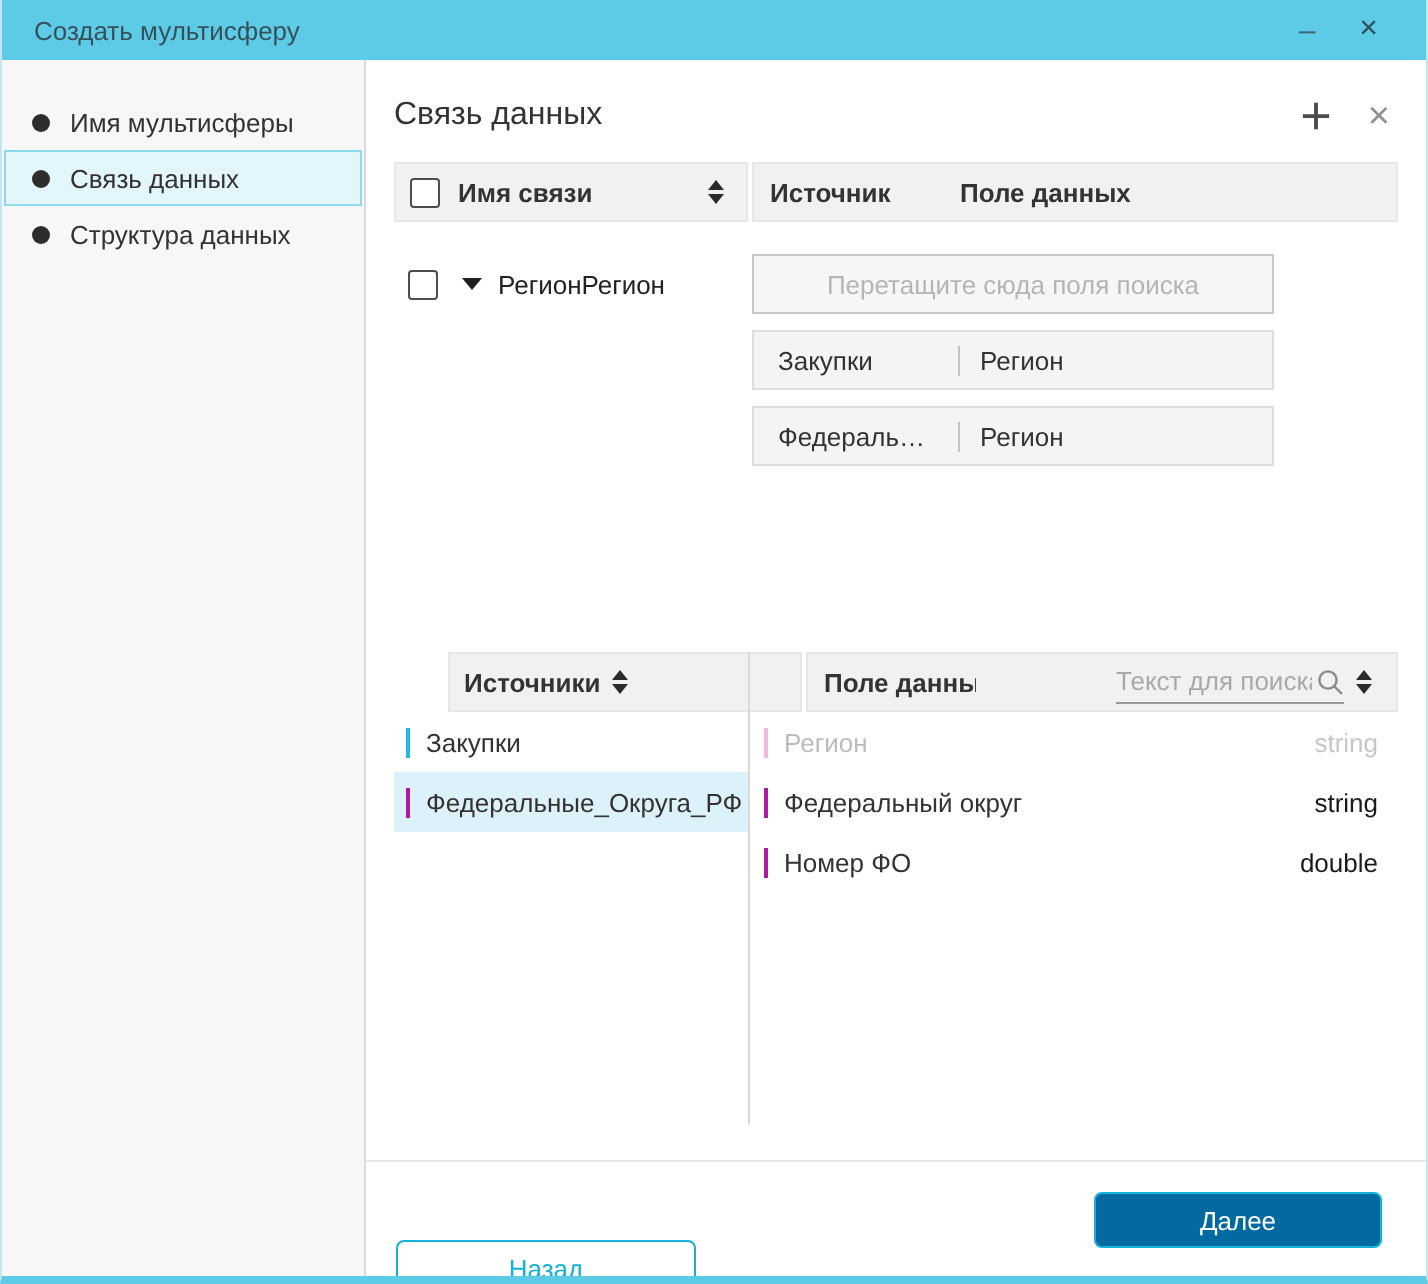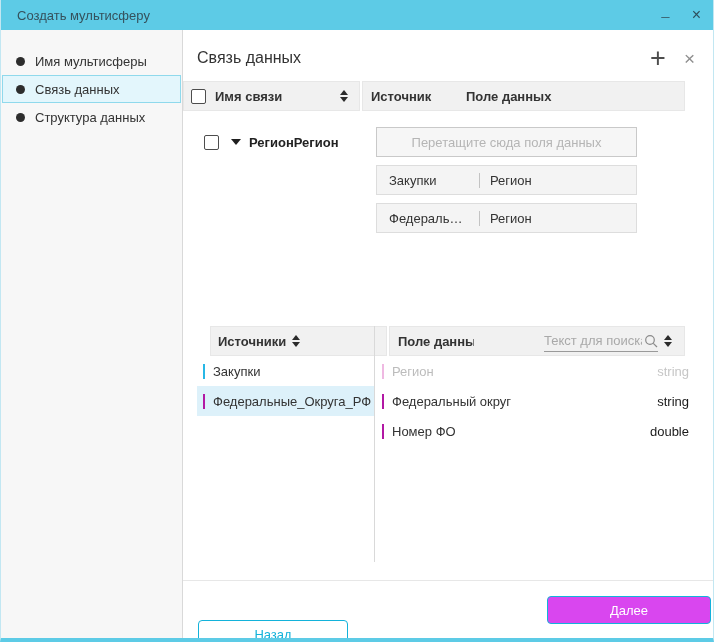--- a/index.html
+++ b/index.html
@@ -5,21 +5,21 @@
   * { margin:0; padding:0; box-sizing:border-box; }
   html,body { width:714px; height:642px; }
   body { font-family:"Liberation Sans", sans-serif; background:#fff; }
 
   .window { position:relative; width:714px; height:642px; overflow:hidden;
             border-left:1px solid #c2e7f2; border-right:1px solid #c2e7f2;
             border-bottom:4px solid #5dcbe6; background:#fff; }
 
   
   .titlebar { height:30px; background:#5dcbe6; display:flex; align-items:center;
-              padding:0 12px 0 16px; }
+              padding:0 24px 0 16px; }
   .titlebar .title { font-size:13px; color:#35515c; }
   .tb-controls { margin-left:auto; display:flex; align-items:center; gap:22px; }
   .tb-min { color:#3c6a79; font-size:15px; line-height:1; cursor:default; }
   .tb-close { color:#2e4f5c; font-size:16px; line-height:1; cursor:default; }
 
   
   .body { display:flex; height:608px; }
   .sidebar { width:182px; background:#f7f7f7; border-right:1px solid #d9d9d9;
              padding-top:17px; flex:none; }
   .side-item { height:28px; display:flex; align-items:center; gap:10px;
@@ -32,21 +32,21 @@
 
   
   .panel-title-row { position:absolute; left:14px; right:14px; top:12px; height:32px;
                      display:flex; align-items:center; }
   .panel-title { font-size:16px; color:#333; }
   .add-icon { margin-left:auto; margin-right:18px; font-size:27px; font-weight:300;
               color:#4d4d4d; line-height:26px; }
   .panel-close { font-size:19px; color:#8f8f8f; line-height:1; margin-right:4px; }
 
   
-  .hrow { position:absolute; left:0; width:502px; height:30px; display:flex; gap:2px; }
+  .hrow { position:absolute; left:14px; width:502px; height:30px; display:flex; gap:2px; }
   .hcell { background:#f1f1f1; border:1px solid #e7e7e7; display:flex;
            align-items:center; height:100%; font-size:13px; color:#333; }
   .hcell .hlabel { font-weight:bold; }
   .c1 { width:177px; padding:0 6px 0 7px; flex:none; }
   .c2 { flex:1; padding-left:8px; }
 
   .checkbox { width:15px; height:15px; border:1px solid #4d4d4d; border-radius:2px;
               background:#fff; flex:none; }
 
   .sort-icon { display:flex; flex-direction:column; align-items:center; gap:2px;
@@ -60,21 +60,21 @@
   .links-header { top:51px; }
   .links-header .checkbox { margin-right:9px; }
   .hdr-src { font-weight:bold; width:95px; flex:none; }
 
   .link-row { position:absolute; left:14px; top:97px; width:502px; display:flex; }
   .link-left { width:179px; height:30px; display:flex; align-items:center;
                padding-left:7px; flex:none; }
   .expander { width:0; height:0; border-left:5px solid transparent;
               border-right:5px solid transparent; border-top:6px solid #1f1f1f;
               margin-left:12px; flex:none; }
-  .link-name { font-size:13px; font-weight:bold; color:#222; margin-left:8px; }
+  .link-name { font-size:13px; font-weight:normal; color:#222; margin-left:8px; }
 
   .link-boxes { display:flex; flex-direction:column; gap:8px; }
   .dropzone { width:261px; height:30px; background:#f6f6f6; border:1px solid #c9c9c9;
               display:flex; align-items:center; justify-content:center;
               font-size:13px; color:#b5b5b5; }
   .field-box { width:261px; height:30px; background:#f4f4f4; border:1px solid #dddddd;
                display:flex; align-items:center; padding:0 12px; font-size:13px; color:#333; }
   .fb-src { width:80px; white-space:nowrap; overflow:hidden; text-overflow:ellipsis; flex:none; }
   .fb-div { width:1px; height:15px; background:#c3c3c3; margin:0 10px; flex:none; }
 
@@ -106,21 +106,21 @@
   .field-row .type { margin-left:auto; font-size:13px; color:#1a1a1a; }
   .field-row.disabled { color:#bcbcbc; }
   .field-row.disabled .type { color:#c6c6c6; }
 
   
   .footer-line { position:absolute; left:0; right:0; top:550px; height:1px; background:#e7e7e7; }
   .btn { position:absolute; top:566px; height:28px; font-size:13px; border-radius:4px;
          font-family:"Liberation Sans", sans-serif; cursor:default;
          display:flex; align-items:center; justify-content:center; }
   .btn-back { left:15px; width:150px; background:#fff; border:1px solid #13b2da; color:#13b2da;margin-top:24px; }
-  .btn-next { left:364px; width:164px; background:#d946ef; border:1px solid #13b2da; color:#fff; }
+  .btn-next { left:364px; width:144px; background:#0369a1; border:1px solid #13b2da; color:#fff; }
 
   .magnifier { flex:none; margin-left:2px; }
 </style>
 </head>
 <body>
 
 <div class="window">
 
   <div class="titlebar">
     <span class="title">Создать мультисферу</span>
@@ -171,21 +171,21 @@
       </div>
 
       <div class="link-row">
         <div class="link-left">
           <span class="checkbox"></span>
           <span class="expander"></span>
           <span class="link-name">РегионРегион</span>
         </div>
         <div class="link-boxes">
           <div class="dropzone">
-            <span>Перетащите сюда поля данных</span>
+            <span>Перетащите сюда поля поиска</span>
           </div>
           <div class="field-box">
             <span class="fb-src">Закупки</span>
             <span class="fb-div"></span>
             <span>Регион</span>
           </div>
           <div class="field-box">
             <span class="fb-src">Федеральные_Округа_РФ</span>
             <span class="fb-div"></span>
             <span>Регион</span>

